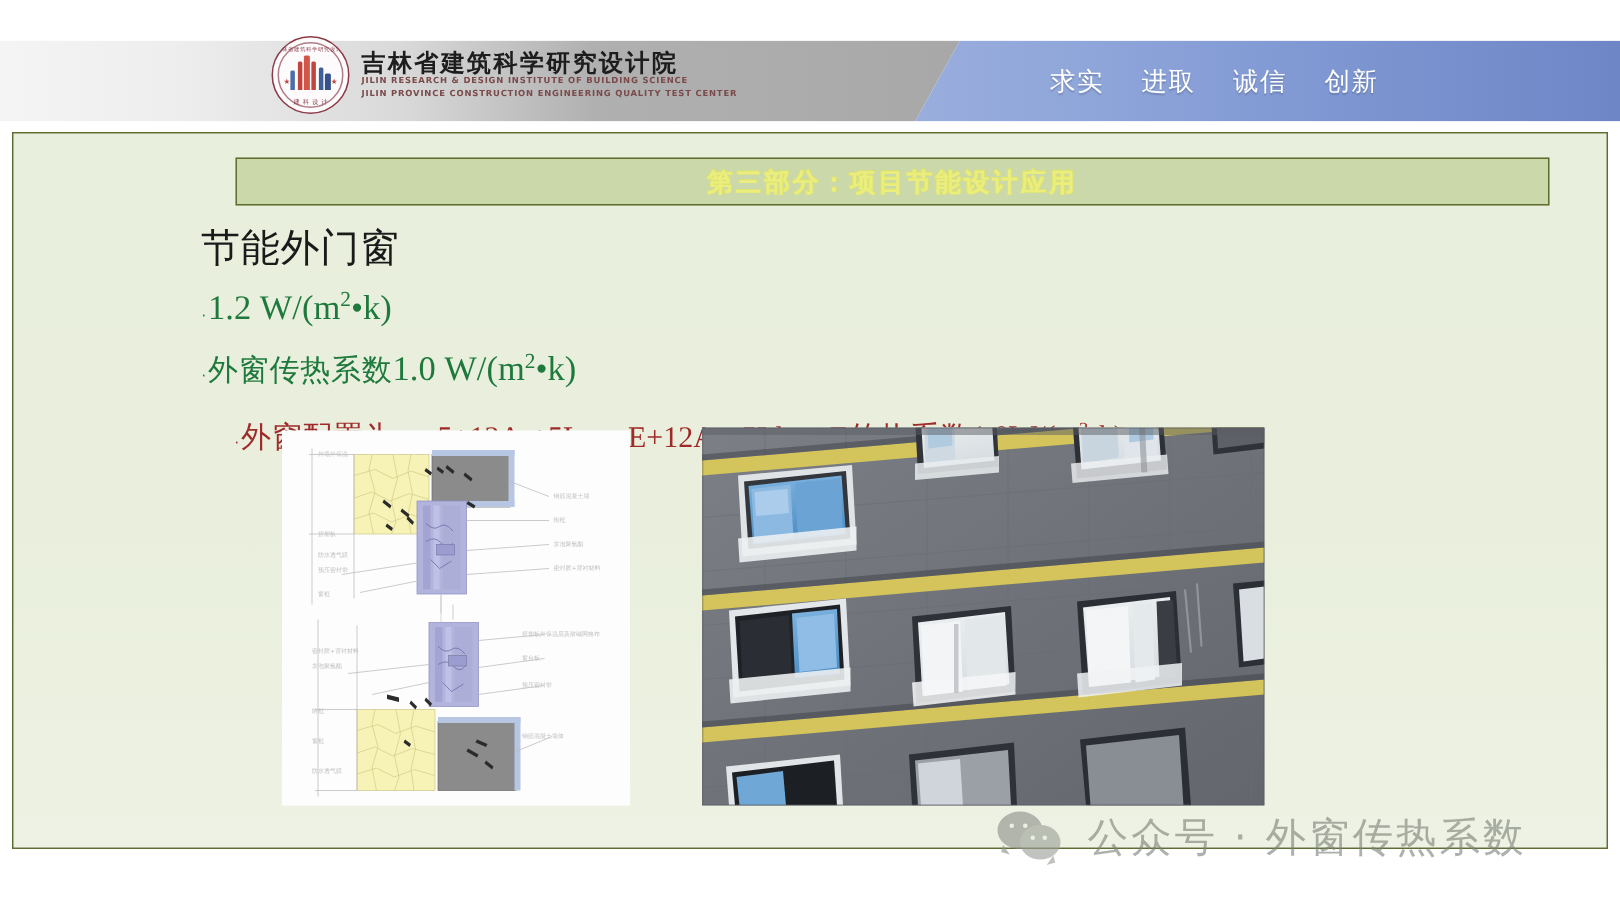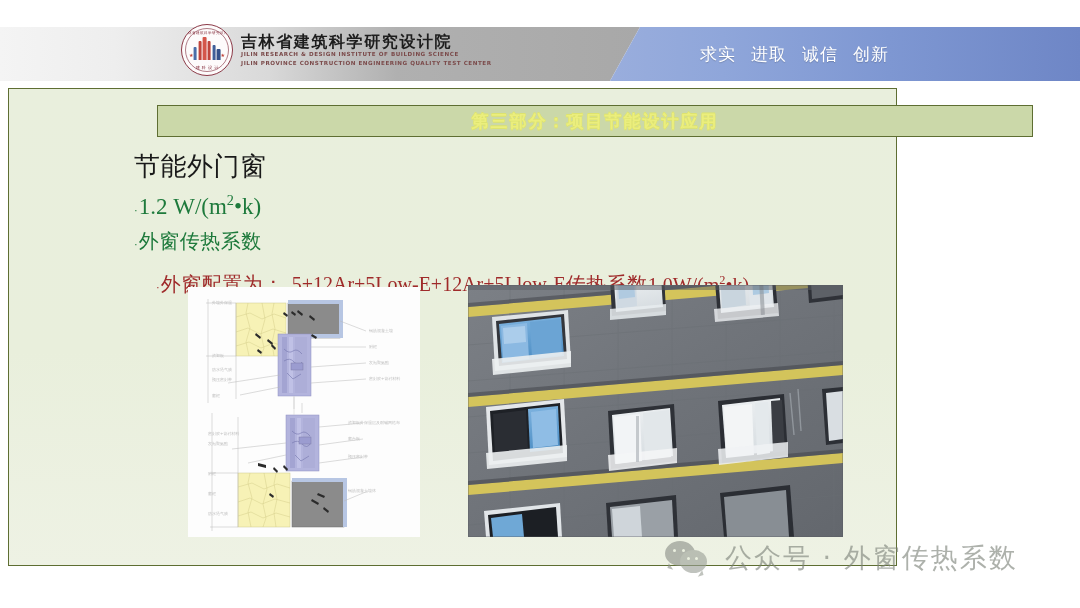--- a/index.html
+++ b/index.html
@@ -33,21 +33,21 @@
     left: 604px; top: 0;
     width: 476px; height: 54px;
     background: linear-gradient(to right, #9aaedd 0%, #8fa6da 25%, #7e97d2 60%, #6e86c6 100%);
     clip-path: polygon(36px 0, 476px 0, 476px 100%, 6px 100%);
   }
   .header-motto {
     position: absolute;
     left: 700px; top: 0;
     height: 54px;
     display: flex; align-items: center;
-    gap: 15px;
+    gap: 25px;
     color: #ffffff;
     font-size: 17px;
     letter-spacing: 1px;
     text-shadow: 0 1px 1px rgba(0,0,0,0.18);
   }
 
   
   .logo-lockup {
     position: absolute;
     left: 181px; top: 24px;
@@ -116,21 +116,21 @@
     line-height: 9px;
     letter-spacing: .55px;
     color: #7b4a4a;
     white-space: nowrap;
   }
 
   
   .panel {
     position: absolute;
     left: 8px; top: 88px;
-    width: 889px; height: 478px;
+    width: 1064px; height: 478px;
     background: linear-gradient(to bottom, #e9efdd 0%, #e9efdc 55%, #eef2e4 100%);
     border: 1.6px solid #5e6e32;
   }
 
   .title-bar {
     position: absolute;
     left: 148px; top: 16px;
     width: 876px; height: 32px;
     background: #cbd8a9;
     border: 1.4px solid #5e6e32;
@@ -301,20 +301,21 @@
       <div class="line-head">节能外门窗</div>
 
       <div class="line">
         <span class="bullet-dot" style="color:#1e7a3c">·</span>
         <span class="val-green"><span>1.2</span>&nbsp;<span>W/(m</span><sup>2</sup><span>•k)</span></span>
       </div>
 
       <div class="line">
         <span class="bullet-dot" style="color:#1e7a3c">·</span>
         <span class="cn-green">外窗传热系数</span>
+        <span class="val-green"><span>1.0</span>&nbsp;<span>W/(m</span><sup>2</sup><span>•k)</span></span>
       </div>
 
       <div class="line-red">
         <span class="bullet-dot" style="color:#9f2a2a">·</span>
         <span class="cn-red">外窗配置为：</span>
         <span class="val-red">5+12Ar+5Low-E+12Ar+5Llow-E</span>
         <span class="cn-red">传热系数</span>
         <span class="val-red" style="margin-left:0"><span>1.0W/(m</span><sup>2</sup><span>•k)</span></span>
       </div>
     </div>

